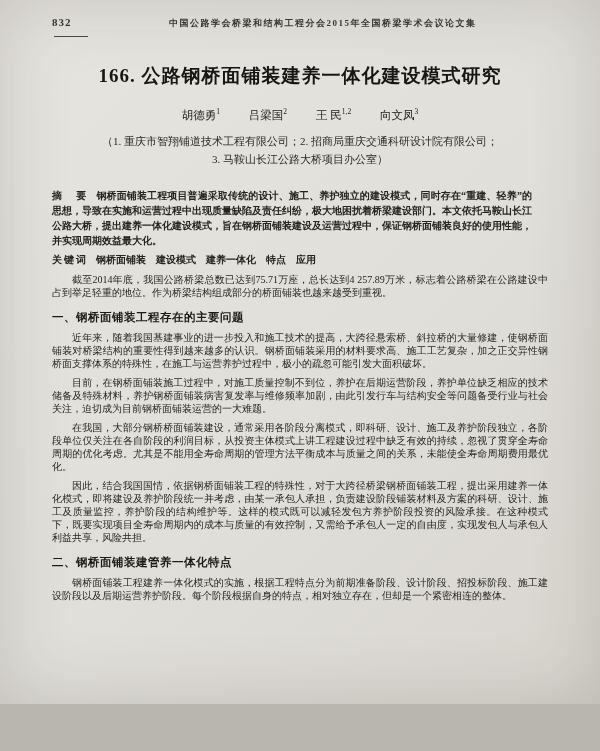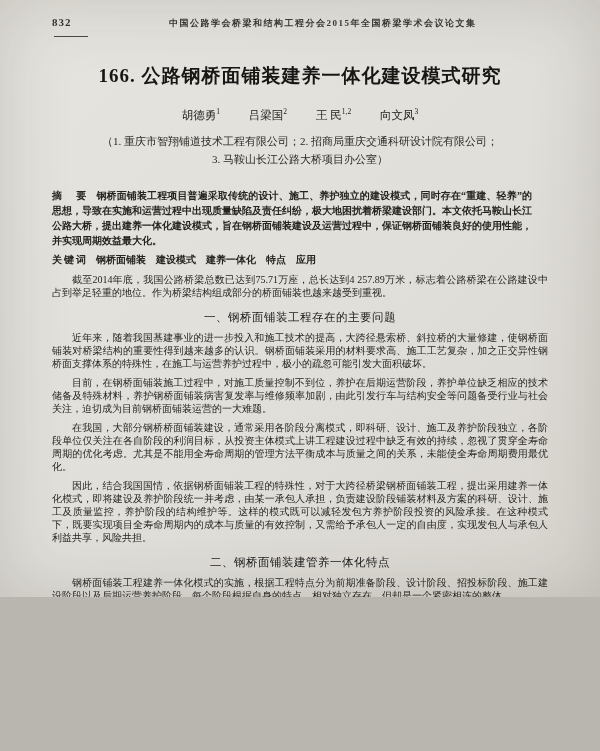--- a/index.html
+++ b/index.html
@@ -4,21 +4,21 @@
 <style>
   html, body { margin: 0; padding: 0; }
   body {
     width: 600px; height: 751px;
     background: #b9b6b0;
     font-family: "Liberation Serif", "DejaVu Serif", serif;
     overflow: hidden;
   }
   .page {
     position: relative;
-    width: 600px; height: 597px;
+    width: 600px; height: 704px;
     box-sizing: border-box;
     padding: 16px 52px 0 52px;
     background: linear-gradient(135deg, #e6e4df 0%, #e1dfda 55%, #d8d5cf 100%);
     box-shadow: inset 0 0 70px rgba(60,55,45,0.18);
     color: #201f1d;
     overflow: hidden;
   }
   .header-row {
     display: flex; align-items: baseline;
     font-size: 9px; color: #35332f;
@@ -65,22 +65,21 @@
     margin: 5px 0 0 0;
     font-size: 10px; font-weight: 600; color: #26241f;
   }
   .body-p {
     margin: 6px 0 0 0;
     font-size: 10px; line-height: 13px;
     text-indent: 2em; text-align: justify; color: #26251f;
   }
   .section-h {
     margin: 11px 0 5px 0;
-    text-align: center;
-    font-size: 11.5px; font-weight: normal; color: #1b1a18;
+    font-size: 11.5px; font-weight: bold; color: #1b1a18;
     letter-spacing: 0.5px;
   }
 </style>
 </head>
 <body>
 
 <div class="page">
 
   <div class="header-row">
     <span class="page-num">832</span>

